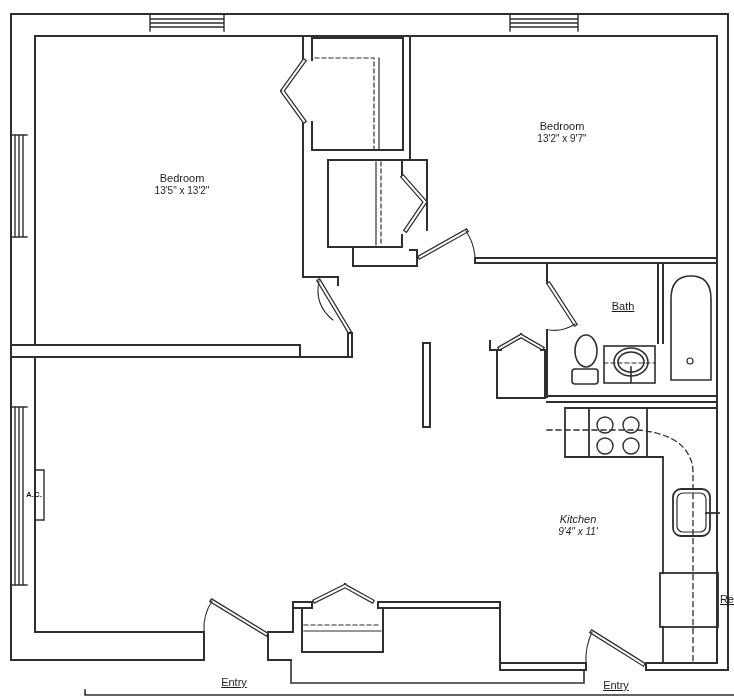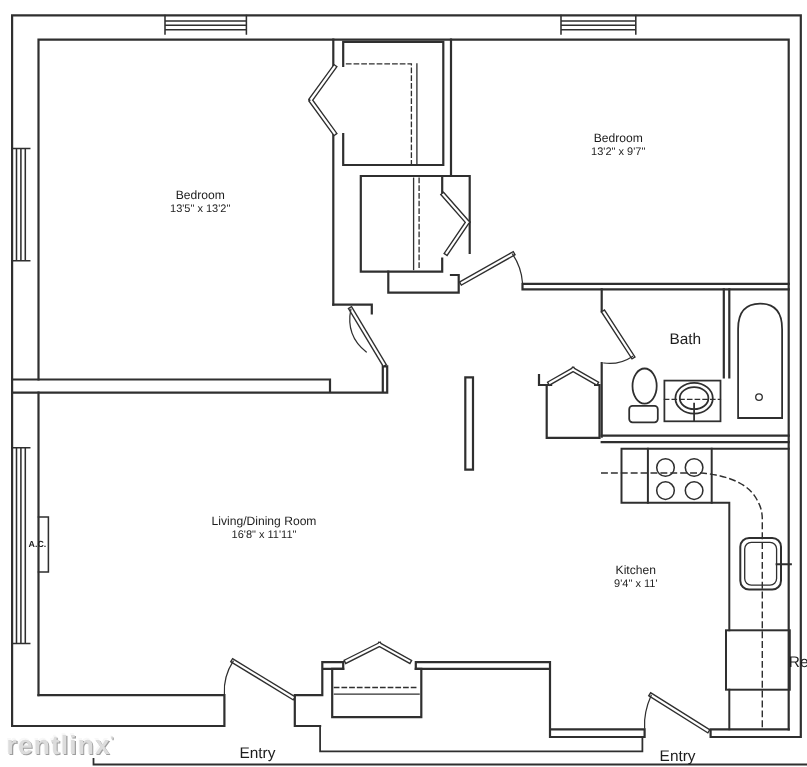--- a/index.html
+++ b/index.html
@@ -3,21 +3,21 @@
 <meta charset="utf-8">
 <style>
   html,body{margin:0;padding:0;background:#fff;}
   .plan{position:relative;width:734px;height:697px;background:#ffffff;overflow:hidden;
         font-family:"Liberation Sans",sans-serif;}
   .plan svg{position:absolute;left:0;top:0;}
   .lbl{position:absolute;transform:translateX(-50%);text-align:center;color:#1d1d1d;
        line-height:1.2;white-space:nowrap;}
   .lbl .nm{font-size:11px;}
   .lbl .dim{font-size:10px;}
-  .lbl.single{font-size:14px;}
+  .lbl.single{font-size:11px;text-decoration:underline;}
   .lbl.tiny{font-size:8px;transform:none;text-align:left;}
   .watermark{position:absolute;left:6px;top:664px;font-size:24px;font-weight:bold;
              letter-spacing:1px;color:#dcdcdc;
              text-shadow:1px 1px 0 #9e9e9e, -1px -1px 0 #f8f8f8;}
   .watermark sup{font-size:10px;color:#cfcfcf;}
 </style>
 </head>
 <body>
 
 <div class="plan">
@@ -157,37 +157,30 @@
 <div class="lbl" style="left:182px;top:172px;">
   <div class="nm">Bedroom</div>
   <div class="dim">13'5" x 13'2"</div>
 </div>
 
 <div class="lbl" style="left:562px;top:120px;">
   <div class="nm">Bedroom</div>
   <div class="dim">13'2" x 9'7"</div>
 </div>
 
-<div class="lbl" style="left:240px;top:468px;">
-  <div class="nm">Living/Dining Room</div>
-  <div class="dim">16'8" x 11'11"</div>
-</div>
 
-<div class="lbl" style="left:578px;top:513px;">
+<div class="lbl" style="left:578px;top:513px;font-style:italic;">
   <div class="nm">Kitchen</div>
   <div class="dim">9'4" x 11'</div>
 </div>
 
 <div class="lbl single" style="left:623px;top:300px;">Bath</div>
 
 <div class="lbl tiny" style="left:26px;top:490px;font-weight:bold;">A.C.</div>
 
 <div class="lbl single" style="left:689px;top:593px;margin-left:41px;">Ref.</div>
 
 <div class="lbl single" style="left:234px;top:676px;">Entry</div>
 
 <div class="lbl single" style="left:616px;top:679px;">Entry</div>
 
-<div class="watermark">
-  <span>rentlinx</span><sup>'</sup>
-</div>
 
 </div>
 
 </body></html>

